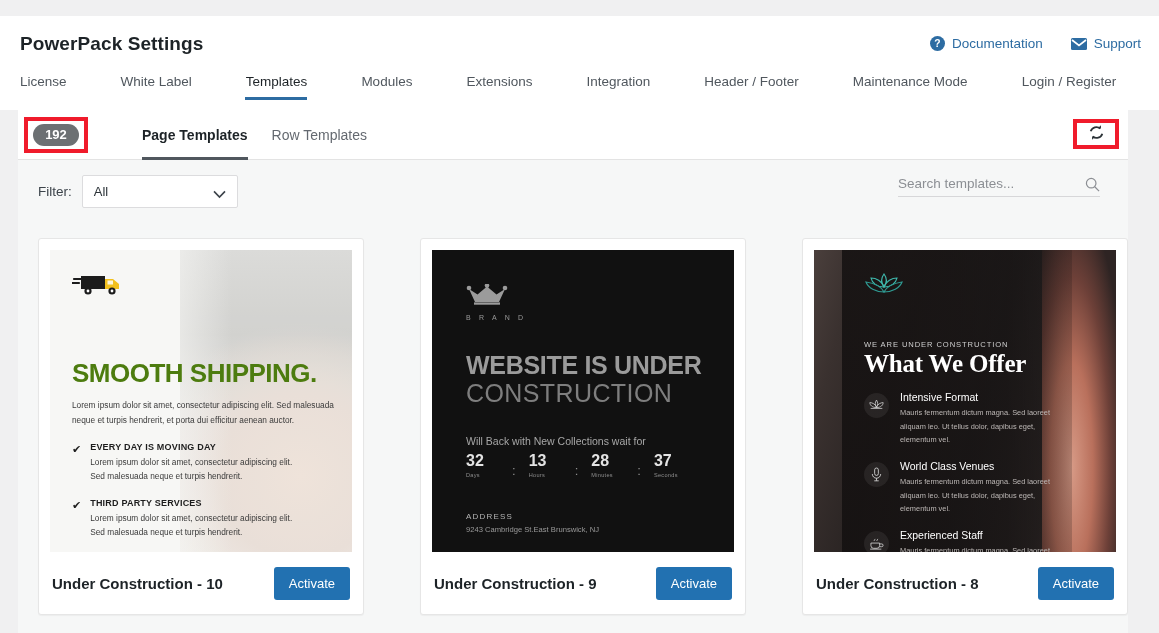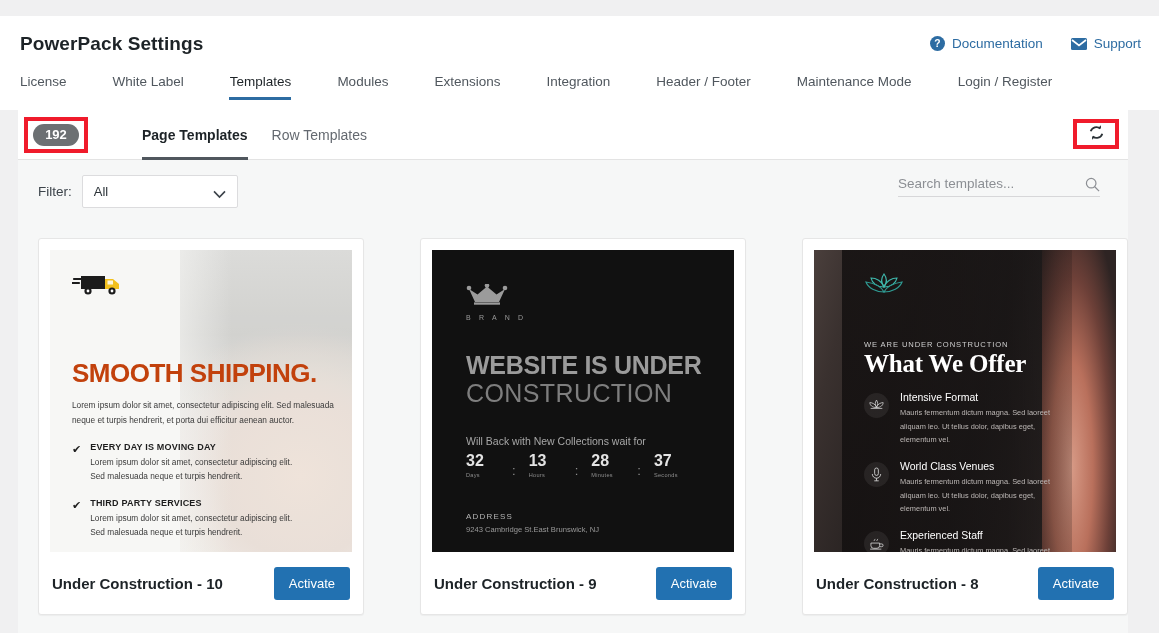--- a/index.html
+++ b/index.html
@@ -24,21 +24,21 @@
     display: flex; align-items: center; gap: 28px;
   }
   .hlink {
     display: flex; align-items: center; gap: 7px;
     color: #2d6ca2; font-size: 13.5px; text-decoration: none; cursor: pointer;
   }
   .hlink .ico { display: flex; align-items: center; }
 
   .tabs {
     position: absolute; left: 0; top: 58px; width: 1064px; height: 36px;
-    display: flex; align-items: flex-start; padding-left: 20px; gap: 8px;
+    display: flex; align-items: flex-start; padding-left: 20px; gap: 16px;
   }
   .tab {
     position: relative; padding: 0 19px 11px 0; margin-right: 19px;
     font-size: 13.5px; color: #50575e; cursor: pointer; white-space: nowrap;
   }
   .tab:first-child { padding-left: 0; }
   .tab.active { color: #1d2327; font-weight: 400; }
   .tab.active::after {
     content: ""; position: absolute; left: -1px; right: 19px; bottom: 0;
     height: 3px; background: #2d6ca2;
@@ -147,21 +147,21 @@
       linear-gradient(180deg, #d9d9d7 0%, #cfcfcc 28%, #e2e0dd 55%, #efece8 100%);
     opacity: .92;
   }
   .t1 .fade {
     position: absolute; right: 120px; top: 0; width: 90px; height: 302px;
     background: linear-gradient(90deg, rgba(247,247,245,1), rgba(247,247,245,0));
   }
   .t1 .inner { position: absolute; left: 22px; top: 22px; right: 10px; }
   .truck { width: 52px; height: 26px; position: relative; }
   .t1 h2 {
-    font-size: 26px; font-weight: 700; color: #c2410c; letter-spacing: -.5px;
+    font-size: 26px; font-weight: 700; color: #4d7c0f; letter-spacing: -.5px;
     margin-top: 56px; white-space: nowrap;
   }
   .t1 p.lead {
     font-size: 8.3px; color: #3a3a3a; line-height: 1.75; margin-top: 9px; width: 268px;
   }
   .t1 .feat { display: flex; gap: 9px; margin-top: 15px; }
   .t1 .chk { font-size: 11px; color: #1d1d1d; line-height: 1; padding-top: 2px; }
   .t1 .feat h4 { font-size: 9px; font-weight: 700; color: #1d1d1d; letter-spacing: .2px; }
   .t1 .feat p { font-size: 8.3px; color: #3a3a3a; line-height: 1.7; margin-top: 3px; width: 215px; }
 

